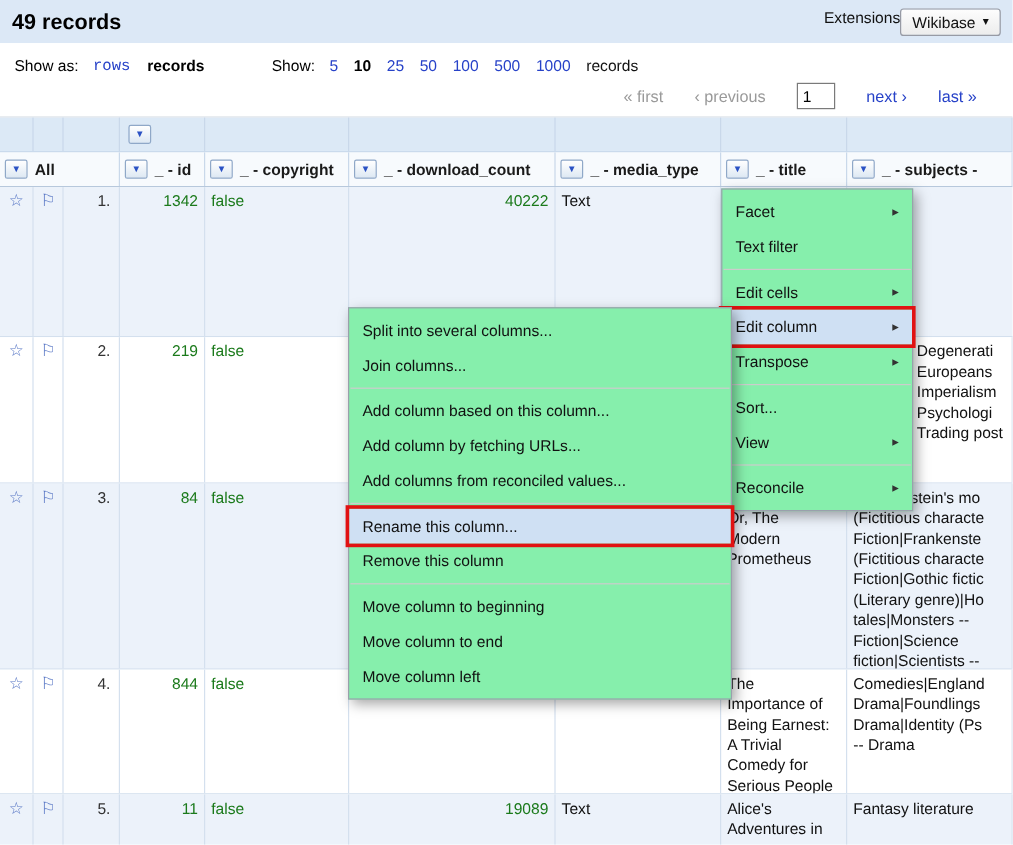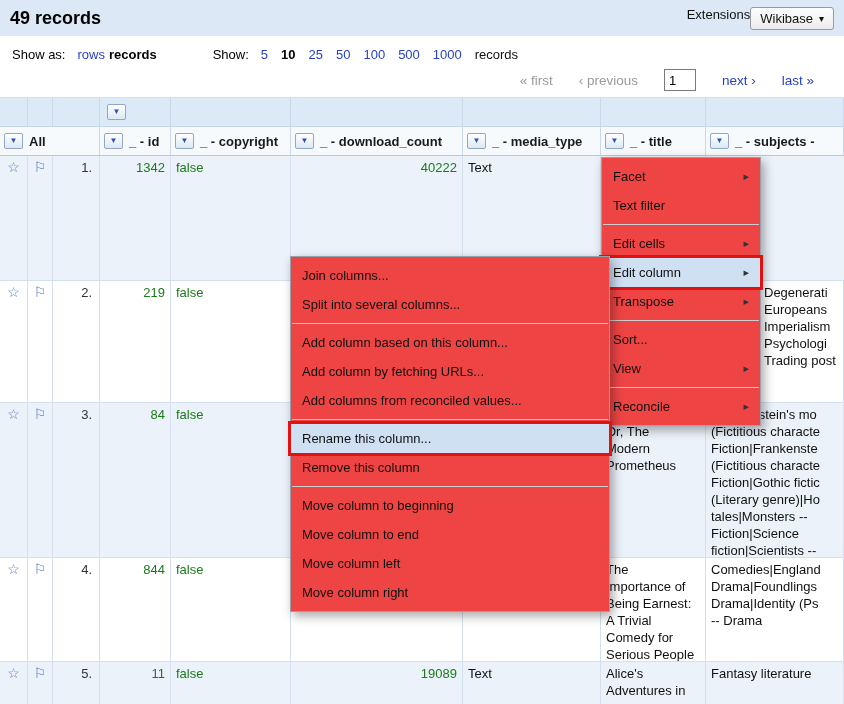--- a/index.html
+++ b/index.html
@@ -14,21 +14,21 @@
   .wikibase-btn { font-family:inherit; font-size:13px; color:#111; background:linear-gradient(#fdfdfd,#ececec); border:1px solid #979aa4; border-radius:3px; padding:3px 9px; display:flex; gap:6px; align-items:center; cursor:pointer; }
   .wikibase-btn .caret { font-size:10px; }
 
   
   .controlbar { background:#fff; padding:6px 0 3px 12px; border-bottom:1px solid #d9dfe7; }
   .line1 { display:flex; align-items:center; height:24px; white-space:nowrap; }
   .line2 { display:flex; align-items:center; justify-content:flex-end; height:28px; padding-right:30px; gap:26px; font-size:13.5px; }
   .lbl { color:#000000; margin-right:12px; }
   .link { color:#2742c8; cursor:pointer; }
   .active-opt { color:#000; font-weight:bold; cursor:pointer; }
-  .mr14 { margin-right:4px; }
+  .mr14 { margin-right:14px;font-family:Liberation Mono, monospace; }
   .mr13 { margin-right:13px; }
   .gap56 { width:56px; }
   .disabled-link { color:#9a9a9a; }
   .page-input { width:32px; height:22px; border:1px solid #7a7a7a; font-family:inherit; font-size:13px; padding:1px 4px; }
 
   
   .grid { display:grid; grid-template-columns:28px 25px 47px 71px 120px 172px 138px 105px 138px; }
   .group-row { height:29px; background:#dce9f6; border-bottom:1px solid #c6d6e9; }
   .gcell { border-right:1px solid #c9d8ea; display:flex; align-items:center; padding-left:7px; }
   .header-row { height:29px; background:#f7fafd; border-bottom:1px solid #b7c8dc; }
@@ -40,21 +40,21 @@
   .r1 { height:125px; } .r2 { height:122px; } .r3 { height:155px; } .r4 { height:104px; } .r5 { height:70px; }
   .cell { border-right:1px solid #d4e0ee; padding:3px 5px; overflow:hidden; line-height:17px; font-size:13px; }
   .num { text-align:right; color:#1b7a1b; }
   .bool { color:#1b7a1b; }
   .idx { text-align:right; color:#333; padding-right:7px; cursor:default; }
   .pre { white-space:pre; }
   .indent { padding-left:58px; }
   .star-cell, .flag-cell { color:#5b79c6; font-size:14px; text-align:center; padding-top:4px; cursor:pointer; line-height:1; }
 
   
-  .menu { position:absolute; background:#ef4444; border:1px solid #9aa0ac; box-shadow:3px 4px 10px rgba(0,0,0,.35); padding:4px 0; }
+  .menu { position:absolute; background:#86efac; border:1px solid #9aa0ac; box-shadow:3px 4px 10px rgba(0,0,0,.35); padding:4px 0; }
   .main-menu { left:601px; top:157px; width:160px; z-index:40; }
   .sub-menu  { left:290px; top:256px; width:320px; z-index:50; }
   .mi { height:29px; display:flex; align-items:center; padding:0 11px; cursor:pointer; color:#111; }
   .mi .arr { margin-left:auto; font-size:11px; color:#333; }
   .mi.selected { background:#cfe0f3; }
   .red-box { outline:3px solid #e11212; }
   .sep { border-top:1px solid #ccc; margin:4px 1px; }
 </style>
 </head>
 <body>
@@ -276,24 +276,24 @@
     </div>
     <div class="sep"></div>
     <div class="mi">
       <span>Reconcile</span>
       <span class="arr">▸</span>
     </div>
   </div>
 
   <div class="menu sub-menu">
     <div class="mi">
+      <span>Split into several columns...</span>
+    </div>
+    <div class="mi">
       <span>Join columns...</span>
-    </div>
-    <div class="mi">
-      <span>Split into several columns...</span>
     </div>
     <div class="sep"></div>
     <div class="mi">
       <span>Add column based on this column...</span>
     </div>
     <div class="mi">
       <span>Add column by fetching URLs...</span>
     </div>
     <div class="mi">
       <span>Add columns from reconciled values...</span>
@@ -308,18 +308,15 @@
     <div class="sep"></div>
     <div class="mi">
       <span>Move column to beginning</span>
     </div>
     <div class="mi">
       <span>Move column to end</span>
     </div>
     <div class="mi">
       <span>Move column left</span>
     </div>
-    <div class="mi">
-      <span>Move column right</span>
-    </div>
   </div>
 
 </div>
 
 </body></html>

